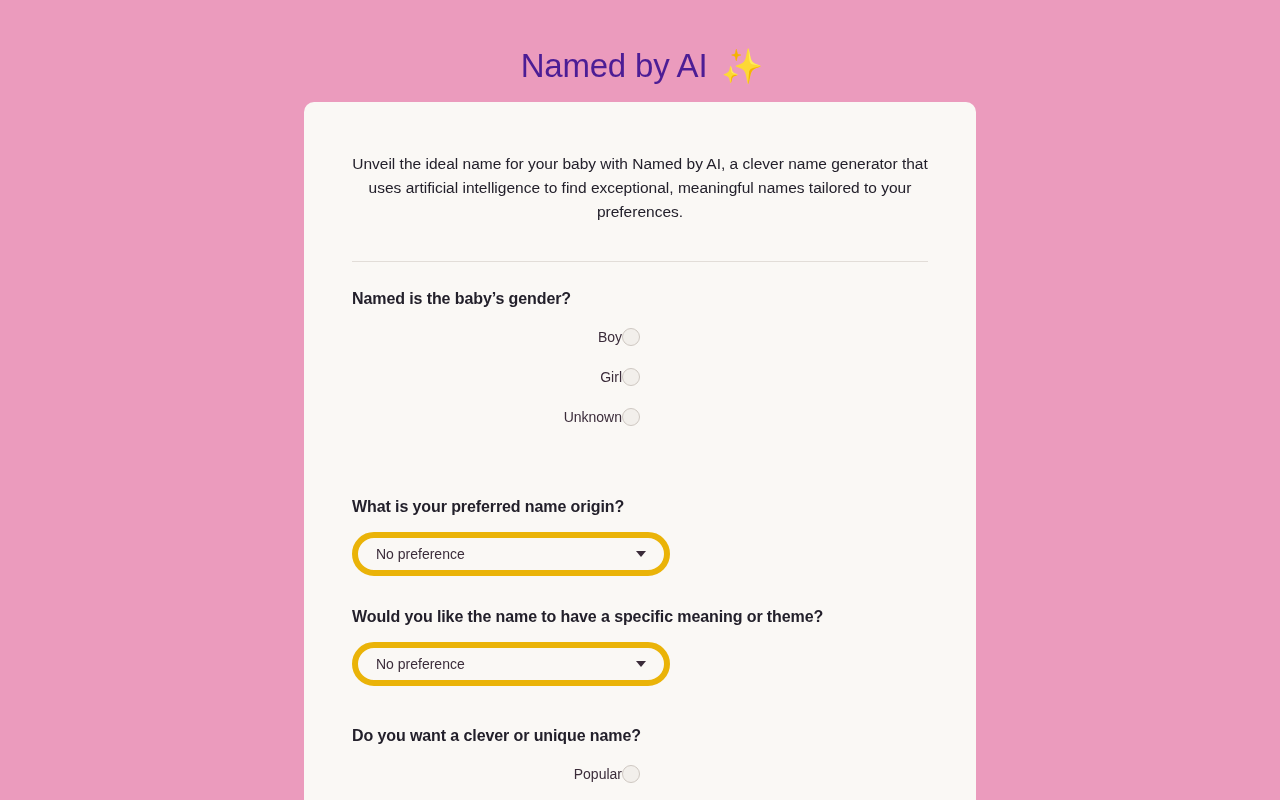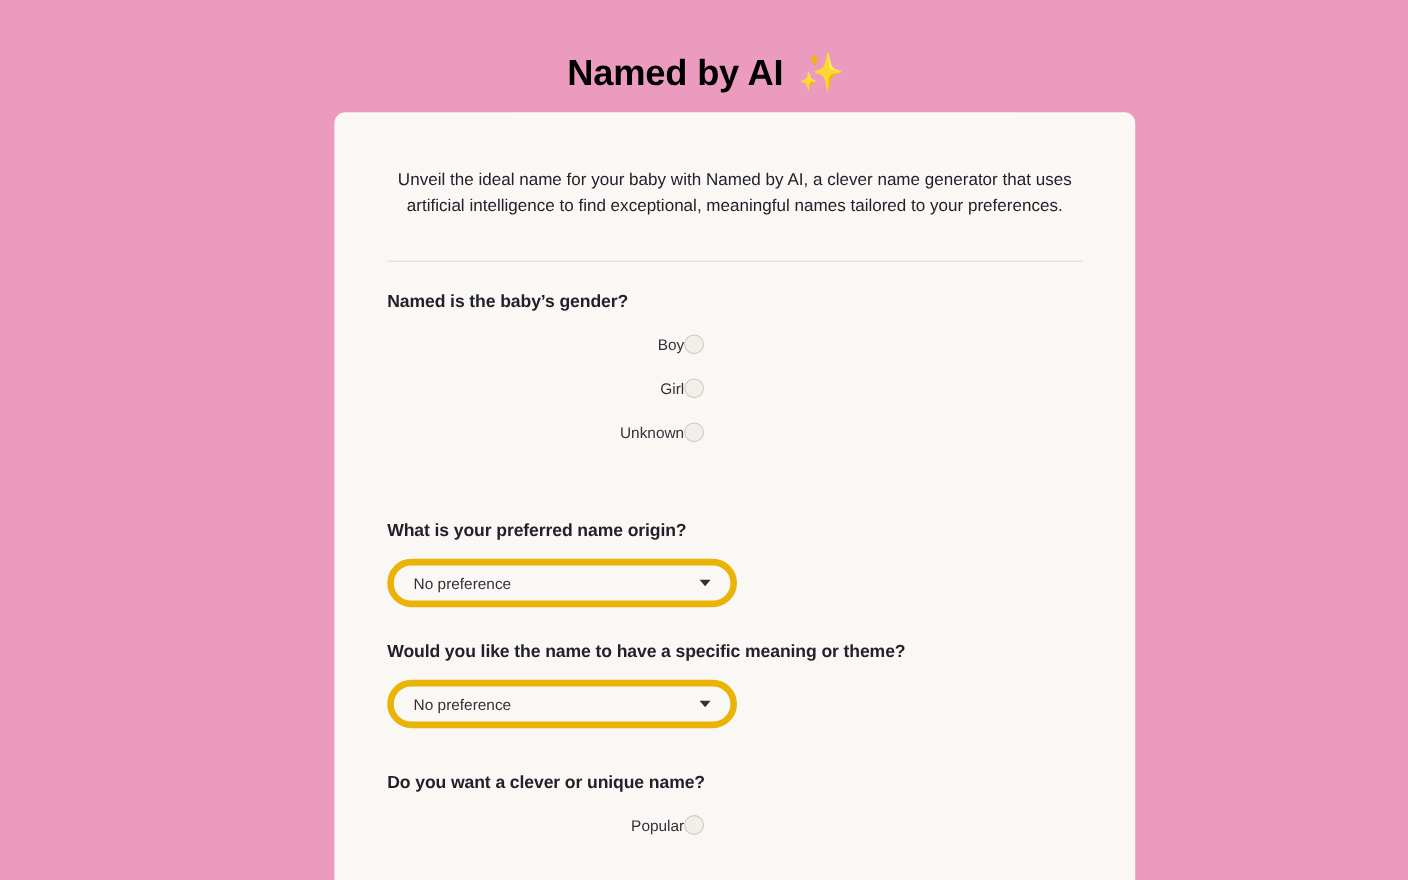--- a/index.html
+++ b/index.html
@@ -16,43 +16,43 @@
   .page {
     position: relative;
     width: 1280px;
     height: 800px;
   }
   .app-title {
     margin: 0;
     padding-top: 40px;
     text-align: center;
     font-size: 33px;
-    font-weight: bold;
-    color: #000000;
+    font-weight: normal;
+    color: #4c1d95;
     letter-spacing: -0.2px;
     display: flex;
     align-items: center;
     justify-content: center;
     gap: 14px;
     height: 52px;
     box-sizing: content-box;
   }
   .sparkle-icon {
     display: inline-block;
     width: 38px;
     height: 38px;
     line-height: 38px;
     font-size: 34px;
     text-align: center;
   }
   .card {
     position: absolute;
     left: 304px;
     top: 102px;
-    width: 728px;
+    width: 672px;
     height: 698px;
     background: #faf8f5;
     border-radius: 10px 10px 0 0;
     box-sizing: border-box;
     overflow: hidden;
   }
   .intro {
     margin: 0;
     padding: 50px 48px 0 48px;
     font-size: 15.5px;

